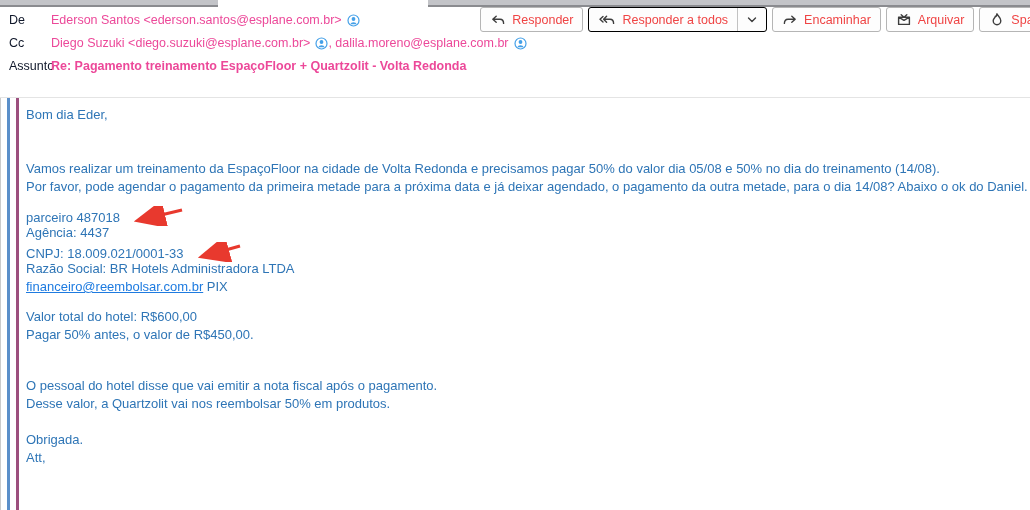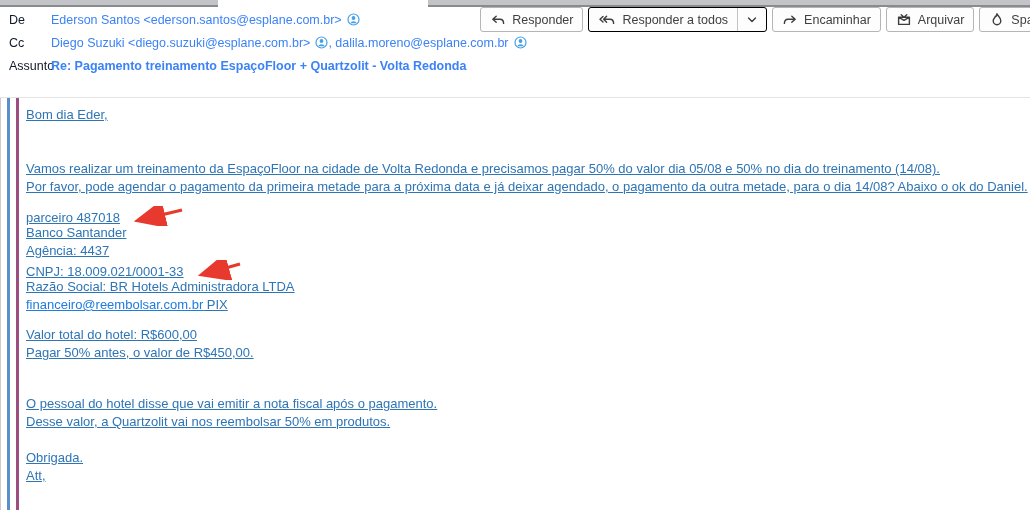--- a/index.html
+++ b/index.html
@@ -8,42 +8,42 @@
     background:#ffffff;font-family:"Liberation Sans",sans-serif;
   }
   
   .top-strip{position:absolute;top:0;height:5px;background:#c3c4c8;border-bottom:2px solid #8a8b8f;}
   .top-strip.left{left:0;width:218px;}
   .top-strip.right{left:428px;right:0;}
 
   
   .toolbar{position:absolute;top:7px;right:-24px;display:flex;gap:5px;height:25px;align-items:stretch;}
   .tb-btn{display:inline-flex;align-items:center;gap:6px;padding:0 9px;background:#fdfdfd;
-    border:1px solid #b5b5b5;border-radius:3px;font-size:12.5px;color:#404040;white-space:nowrap;cursor:default;}
+    border:1px solid #b5b5b5;border-radius:3px;font-size:12.5px;color:#ef4444;white-space:nowrap;cursor:default;}
   .tb-btn svg{color:#3d3d3d;flex:0 0 auto;}
   .tb-split{display:inline-flex;align-items:stretch;background:#fdfdfd;border:1px solid #000000;border-radius:3px;}
   .tb-split .tb-btn{border:none;background:transparent;border-radius:0;}
   .tb-split .tb-chevron{display:inline-flex;align-items:center;padding:0 8px;border-left:1px solid #c2c2c2;color:#3d3d3d;cursor:default;}
 
   
   .header{position:absolute;top:8px;left:0;}
   .hrow{display:flex;align-items:center;height:23px;font-size:12.5px;}
   .hlabel{width:42px;margin-left:9px;color:#0f172a;flex:0 0 auto;}
-  .hvalue{color:#3b82f6;display:flex;align-items:flex-start;white-space:nowrap;}
+  .hvalue{color:#ec4899;display:flex;align-items:flex-end;white-space:nowrap;}
   .hvalue.bold{font-weight:bold;}
   .badge{margin-left:5px;flex:0 0 auto;display:inline-flex;}
   .header-sep{position:absolute;top:97px;left:0;right:0;height:1px;background:#e4e4e4;}
 
   
   .body-area{position:absolute;top:98px;left:0;right:0;bottom:0;background:#ffffff;}
   .pane-border{position:absolute;left:0;top:0;bottom:0;width:1px;background:#cbcbcb;}
   .qbar{position:absolute;top:0;bottom:0;width:2.5px;}
   .qbar.blue{left:7px;}
   .qbar.purple{left:16px;}
-  .body-lines{position:absolute;left:26px;top:8px;right:0;font-size:13px;white-space:nowrap;text-decoration:underline;}
+  .body-lines{position:absolute;left:26px;top:8px;right:0;font-size:13px;white-space:nowrap;}
   .para{margin:0;}
   .para:nth-child(2){margin-top:36px;}
   .para:nth-child(3){margin-top:10px;}
   .para:nth-child(4){margin-top:12px;}
   .para:nth-child(5){margin-top:33px;}
   .para:nth-child(6){margin-top:18px;}
   .bline{height:18px;line-height:18px;}
   .blink{text-decoration:underline;cursor:pointer;}
   .arrow-svg{vertical-align:-4px;margin-left:10px;}
 </style>
@@ -151,21 +151,20 @@
       </div>
       <div class="para">
         <div class="bline"><span>parceiro 487018</span><svg width="54" height="20" viewBox="0 0 54 20" class="arrow-svg">
             <defs>
               <marker id="ah1" markerWidth="10" markerHeight="9" refX="8" refY="4.5" orient="auto">
                 <path d="M0 0 L10 4.5 L0 9 Z" fill="#e8392e"></path>
               </marker>
             </defs>
             <line x1="52" y1="4" x2="10" y2="14" stroke="#e8392e" stroke-width="3.2" marker-end="url(#ah1)"></line>
           </svg></div>
-        <div class="bline"><span>Banco Santander</span></div>
         <div class="bline"><span>Agência: 4437</span></div>
         <div class="bline"><span>CNPJ: 18.009.021/0001-33</span><svg width="48" height="20" viewBox="0 0 48 20" class="arrow-svg">
             <defs>
               <marker id="ah2" markerWidth="10" markerHeight="9" refX="8" refY="4.5" orient="auto">
                 <path d="M0 0 L10 4.5 L0 9 Z" fill="#e8392e"></path>
               </marker>
             </defs>
             <line x1="46" y1="4" x2="10" y2="14" stroke="#e8392e" stroke-width="3.2" marker-end="url(#ah2)"></line>
           </svg></div>
         <div class="bline"><span>Razão Social: BR Hotels Administradora LTDA</span></div>

